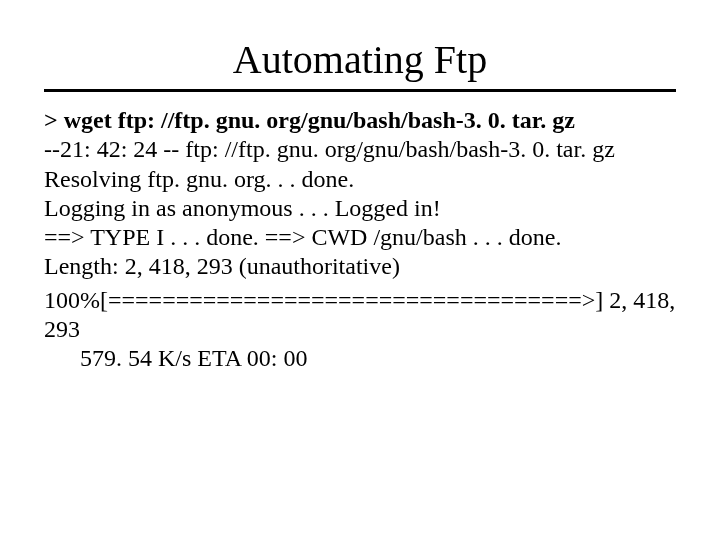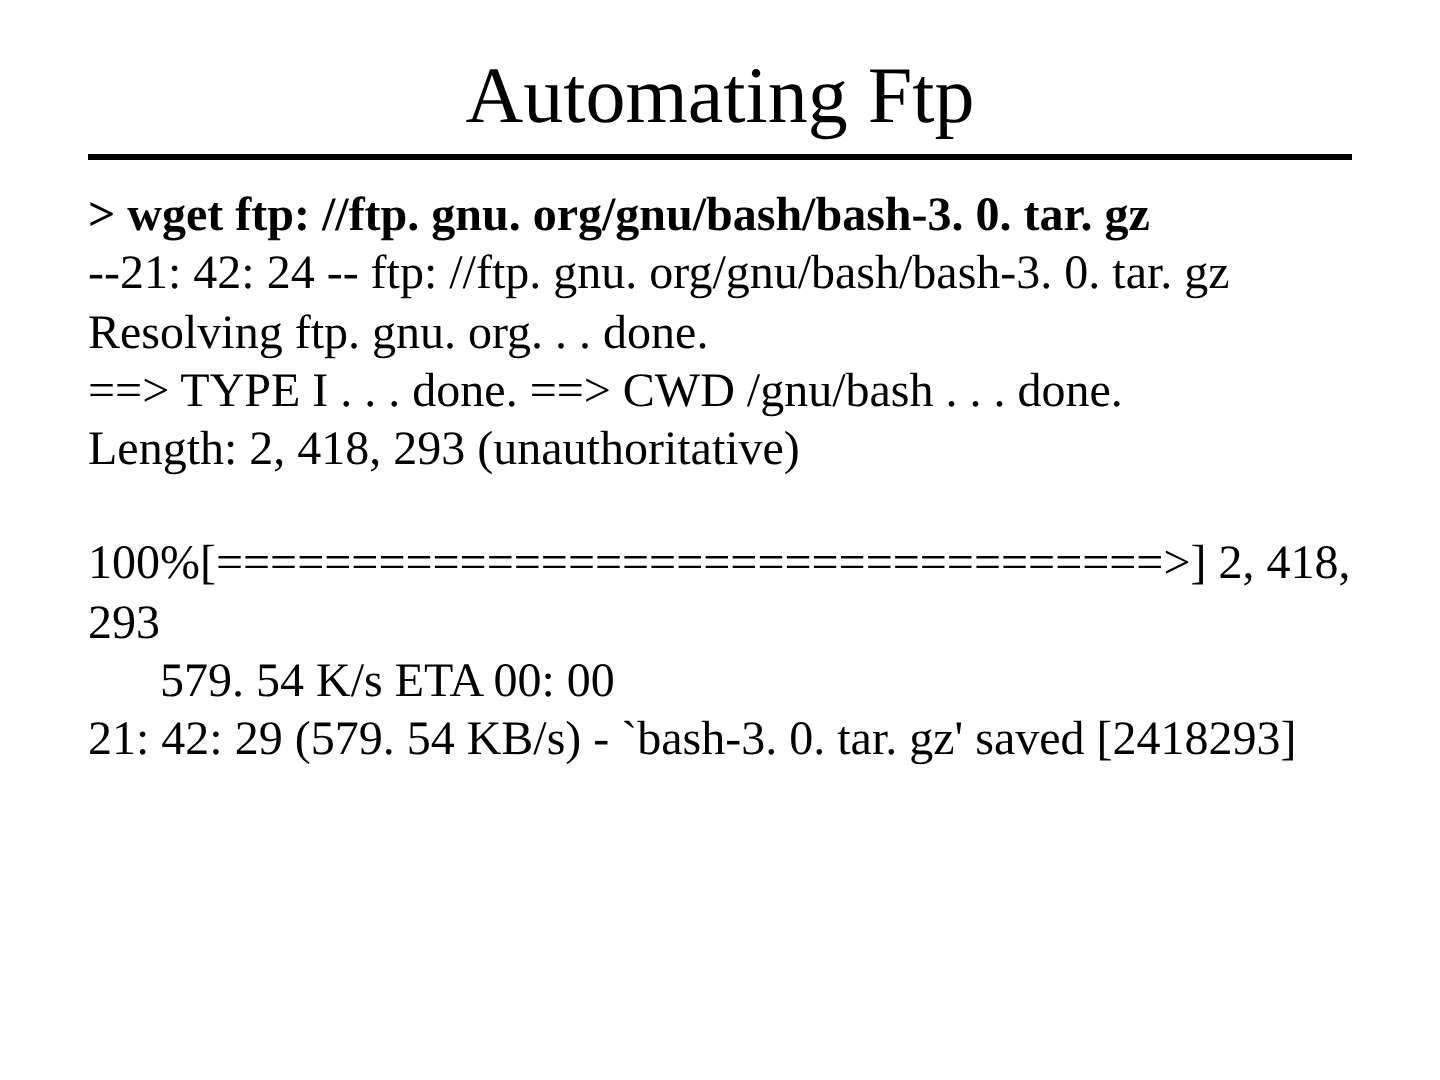--- a/index.html
+++ b/index.html
@@ -8,21 +8,21 @@
     width: 720px;
     height: 540px;
     background: #ffffff;
     font-family: "Times New Roman", Times, serif;
     color: #000;
   }
   .slide {
     box-sizing: border-box;
     width: 720px;
     height: 540px;
-    padding: 24px 44px 0 44px;
+    padding: 36px 44px 0 44px;
     position: relative;
   }
   .title {
     text-align: center;
     font-size: 40px;
     font-weight: normal;
     margin: 0 0 6px 0;
   }
   .rule {
     border: none;
@@ -37,21 +37,21 @@
   .body p {
     margin: 0;
   }
   .bold {
     font-weight: bold;
   }
   .indent1 {
     padding-left: 56px;
   }
   .progress-group {
-    margin-top: 28px;
+    margin-top: 4px;
   }
   .progress-indent {
     padding-left: 36px;
   }
   .final {
     margin-top: 14px;
   }
   .footer {
     position: absolute;
     bottom: 20px;
@@ -73,25 +73,25 @@
 
 <div class="slide">
 
   <h1 class="title">Automating Ftp</h1>
   <hr class="rule">
 
   <div class="body">
     <p class="bold">&gt; wget ftp: //ftp. gnu. org/gnu/bash/bash-3. 0. tar. gz</p>
     <p>--21: 42: 24 --  ftp: //ftp. gnu. org/gnu/bash/bash-3. 0. tar. gz</p>
     <p>Resolving ftp. gnu. org. . . done.</p>
+    <p>Logging in as anonymous . . . Logged in!</p>
     <p>==&gt; TYPE I . . . done.  ==&gt; CWD /gnu/bash . . . done.</p>
     <p>Length: 2, 418, 293 (unauthoritative)</p>
 
     <div class="progress-group">
       <p>100%[===================================&gt;] 2, 418, 293</p>
       <p class="progress-indent">579. 54 K/s    ETA 00: 00</p>
     </div>
 
-    <p class="final">21: 42: 29 (579. 54 KB/s) - `bash-3. 0. tar. gz' saved [2418293]</p>
   </div>
 
 
 </div>
 
 </body></html>

